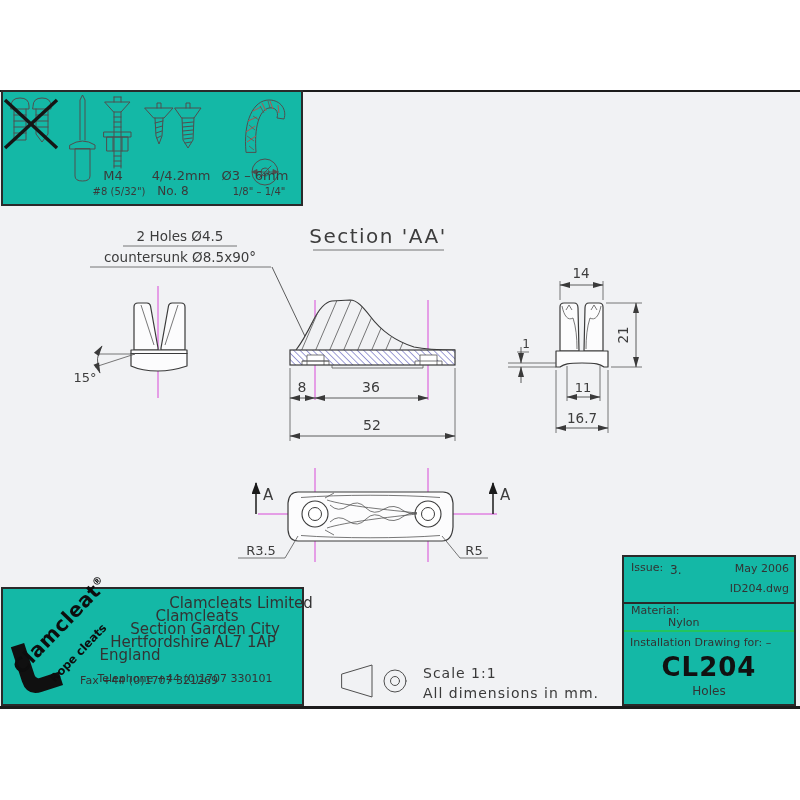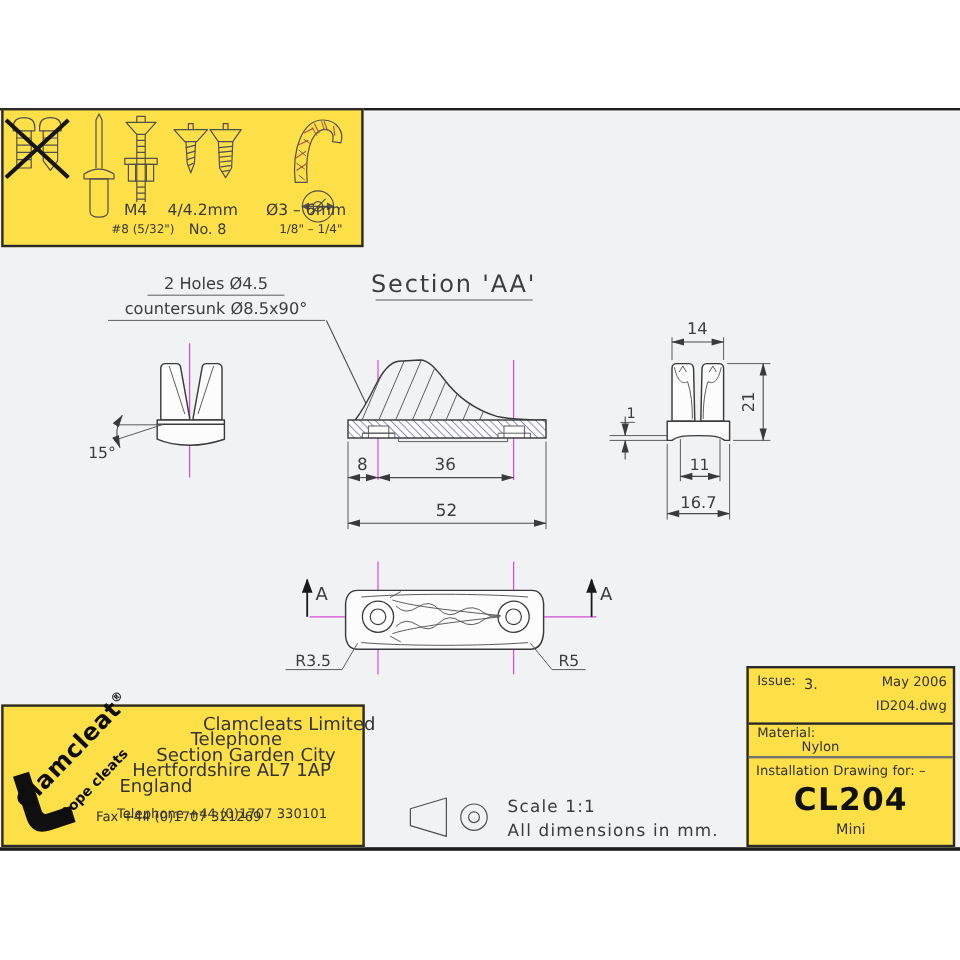--- a/index.html
+++ b/index.html
@@ -1,33 +1,33 @@
 <!DOCTYPE html>
 <html><head>
 <meta charset="utf-8">
 <style>
   html,body{margin:0;padding:0;background:#fff;}
   .page{position:relative;width:800px;height:800px;background:#ffffff;overflow:hidden;
         font-family:"DejaVu Sans",sans-serif;color:#3d3d3d;}
   .sheet{position:absolute;left:0;top:90px;width:800px;height:619px;box-sizing:border-box;
          background:#f1f2f4;border-top:2px solid #1c1c1c;border-bottom:3px solid #1c1c1c;}
   .overlay{position:absolute;left:0;top:0;width:800px;height:800px;}
-  .box{position:absolute;box-sizing:border-box;background:#fde047;border:2px solid #2a2a2a;}
+  .box{position:absolute;box-sizing:border-box;background:#14b8a6;border:2px solid #2a2a2a;}
   .fastener-box{left:1px;top:90px;width:302px;height:116px;}
   .company-box{left:1px;top:587px;width:303px;height:119px;}
   .title-block{left:622px;top:555px;width:174px;height:151px;}
   .abs{position:absolute;}
   .ctr{transform:translateX(-50%);white-space:nowrap;}
   .ficon-label{font-size:13px;color:#3a3a3a;}
   .ficon-label.small{font-size:10px;}
   .ficon-label.mid{font-size:12px;}
   .addr{font-size:15px;color:#333;}
   .tel{font-size:11px;color:#333;}
   .tb-row1{position:relative;height:45px;border-bottom:2px solid #2a2a2a;}
-  .tb-row2{position:relative;height:26px;border-bottom:2px solid #737373;}
+  .tb-row2{position:relative;height:26px;border-bottom:2px solid #22c55e;}
   .tb-row3{position:relative;height:86px;}
   .tb-label{font-size:11px;color:#333;}
   .tb-code{font-size:26px;font-weight:bold;color:#111;letter-spacing:1px;}
   .tb-mini{font-size:12px;color:#333;}
   .scale-txt{font-size:14px;color:#3a3a3a;letter-spacing:1px;}
   .logo-main{font-weight:bold;font-size:20px;color:#0d0d0d;letter-spacing:0.5px;
              transform:rotate(-46deg);transform-origin:0 100%;white-space:nowrap;}
   .logo-main sup{font-size:10px;}
   .logo-sub{font-weight:bold;font-size:11.5px;color:#0d0d0d;
             transform:rotate(-46deg);transform-origin:0 100%;white-space:nowrap;}
@@ -238,37 +238,37 @@
         <path class="ic" d="M243,60 C240,30 250,8 266,8 C278,8 284,18 281,27 L274,26 C276,19 272,15 266,16 C256,18 251,36 253,60 Z"></path>
         <path d="M244,50 L253,44 M243,40 L252,34 M245,29 L254,25 M250,19 L258,15 M259,11 L263,19 M267,9 L270,17 M275,13 L276,21" stroke="#b5524e" stroke-width="1" fill="none"></path>
         <path d="M246,54 L251,58 M244,44 L251,49 M246,33 L252,38 M250,24 L256,28 M257,14 L261,21 M265,9 L267,16" stroke="#6b4a44" stroke-width="0.7" fill="none"></path>
         <circle cx="262" cy="80" r="13" class="ic"></circle>
         <circle cx="262" cy="80" r="4" class="ic"></circle>
         <line x1="256" y1="86" x2="268" y2="74" class="ic"></line>
         <path d="M249,80 L275,80 M249,80 L254,77.5 L254,82.5 Z M275,80 L270,77.5 L270,82.5 Z" stroke="#4f4f4f" stroke-width="0.9" fill="#4f4f4f"></path>
       </g>
     </svg>
     <span class="abs ctr ficon-label" style="left:110px;top:76px">M4</span>
-    <span class="abs ctr ficon-label" style="left:166px;top:76px">4/4.2mm</span>
+    <span class="abs ctr ficon-label" style="left:178px;top:76px">4/4.2mm</span>
     <span class="abs ctr ficon-label" style="left:252px;top:76px">Ø3 – 6mm</span>
     <span class="abs ctr ficon-label small" style="left:116px;top:94px">#8 (5/32")</span>
     <span class="abs ctr ficon-label mid" style="left:170px;top:92px">No. 8</span>
     <span class="abs ctr ficon-label small" style="left:256px;top:94px">1/8" – 1/4"</span>
   </div>
 
   <div class="box company-box">
     <svg class="abs" style="left:2px;top:46px" width="72" height="70" viewBox="0 0 72 70">
       <g transform="rotate(-18 30 35)">
         <path d="M14,6 L14,42 Q14,58 30,58 L52,58 L52,44 L32,44 Q28,44 28,40 L28,6 Z" fill="#101010"></path>
       </g>
     </svg>
     <span class="abs logo-main" style="left:22px;top:66px"><span>Clamcleat</span><sup>®</sup></span>
     <span class="abs logo-sub" style="left:54px;top:82px">Rope cleats</span>
     <span class="abs ctr addr" style="left:238px;top:5px">Clamcleats Limited</span>
-    <span class="abs ctr addr" style="left:194px;top:18px">Telephone</span>
+    <span class="abs ctr addr" style="left:194px;top:18px">Clamcleats</span>
     <span class="abs ctr addr" style="left:202px;top:31px">Section Garden City</span>
     <span class="abs ctr addr" style="left:190px;top:44px">Hertfordshire AL7 1AP</span>
     <span class="abs ctr addr" style="left:127px;top:57px">England</span>
     <span class="abs ctr tel" style="left:182px;top:83px">Telephone +44 (0)1707 330101</span>
     <span class="abs ctr tel" style="left:146px;top:85px">Fax +44 (0)1707 321269</span>
   </div>
 
   <div class="abs" style="left:423px;top:665px">
     <div class="scale-txt">Scale 1:1</div>
     <div class="scale-txt" style="margin-top:4px">All dimensions in mm.</div>
@@ -281,17 +281,17 @@
       <span class="abs tb-label" style="right:5px;top:5px">May 2006</span>
       <span class="abs tb-label" style="right:5px;top:25px">ID204.dwg</span>
     </div>
     <div class="tb-row2">
       <span class="abs tb-label" style="left:7px;top:0px">Material:</span>
       <span class="abs tb-label" style="left:44px;top:12px">Nylon</span>
     </div>
     <div class="tb-row3">
       <span class="abs tb-label" style="left:6px;top:4px">Installation Drawing for: –</span>
       <div class="abs ctr tb-code" style="left:50%;top:20px">CL204</div>
-      <div class="abs ctr tb-mini" style="left:50%;top:52px">Mini</div>
+      <div class="abs ctr tb-mini" style="left:50%;top:52px">Holes</div>
     </div>
   </div>
 
 </div>
 
 </body></html>

